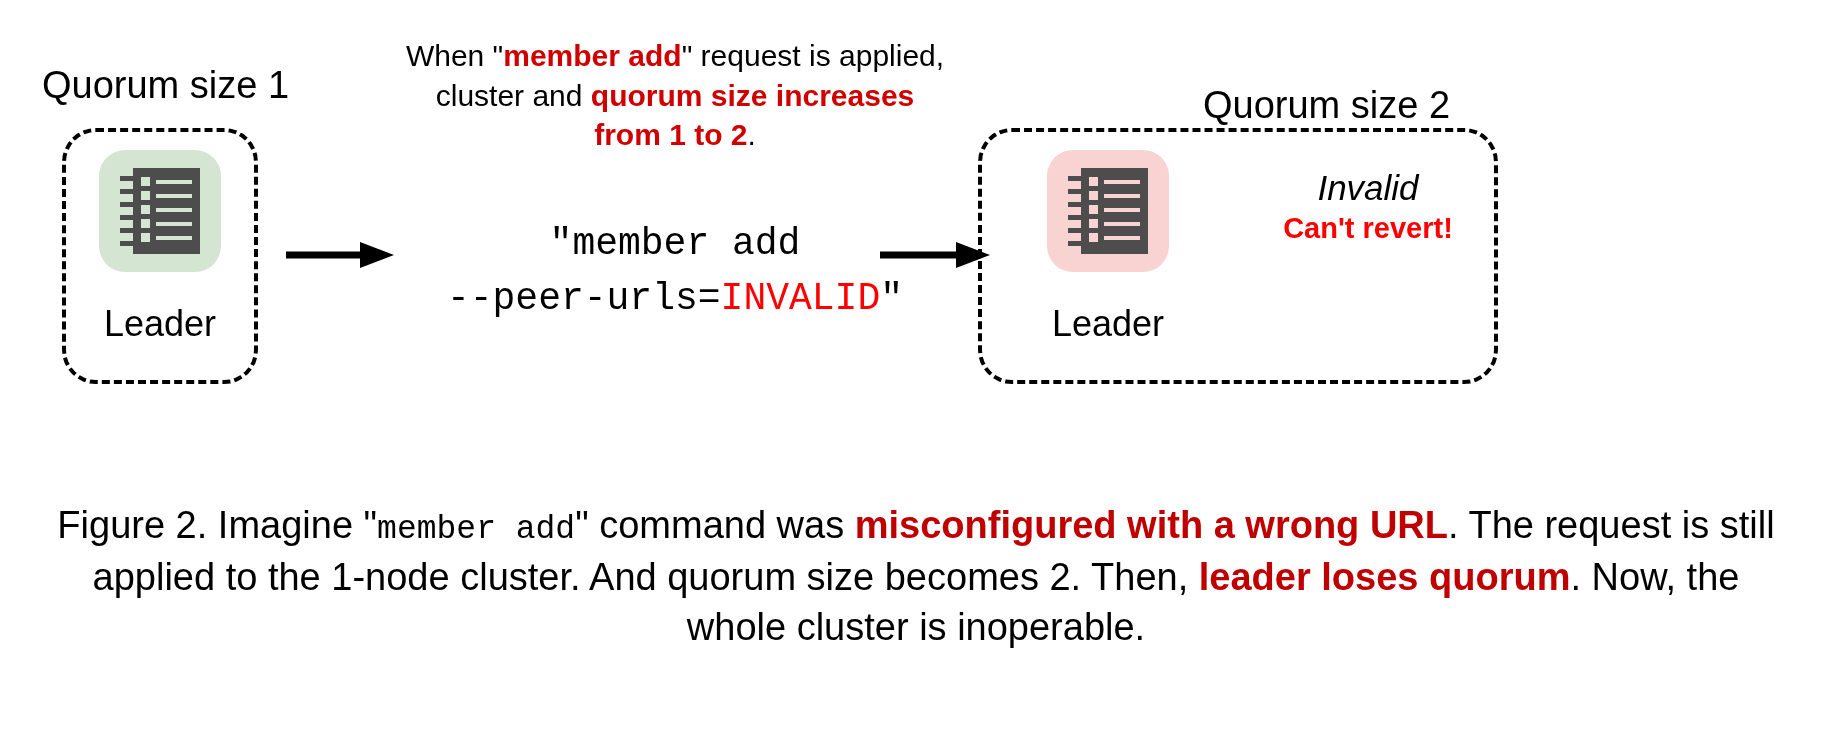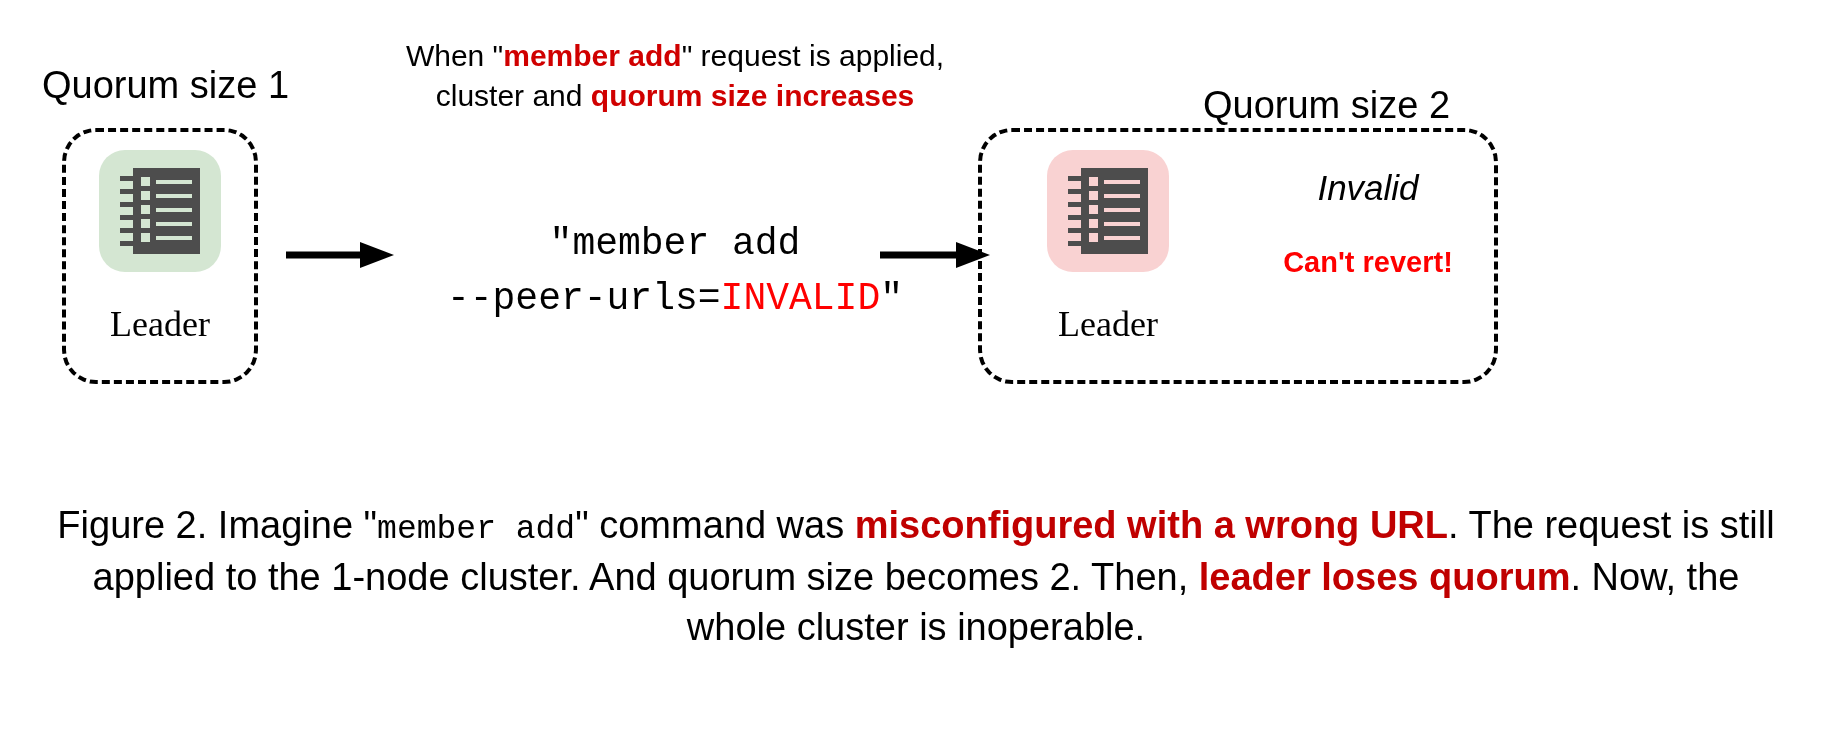--- a/index.html
+++ b/index.html
@@ -79,21 +79,21 @@
     position: absolute;
     left: 50%;
     top: 50%;
     transform: translate(-50%, -50%);
   }
 
   .node-caption {
     font-size: 36px;
     line-height: 1;
     margin-top: 34px;
-    font-family: Liberation Serif, serif;
+    font-family: Liberation Sans, sans-serif;
     color: #000;
   }
 
   
   #annotation-top {
     position: absolute;
     left: 385px;
     top: 36px;
     width: 580px;
     text-align: center;
@@ -135,21 +135,21 @@
     text-align: center;
   }
   #follower-status .st-line {
     font-style: italic;
     font-size: 35px;
     line-height: 1.25;
     font-family: "Liberation Sans", sans-serif;
     color: #000;
   }
   #cant-revert {
-    margin-top: 38px;
+    margin-top: 4px;
     font-size: 29px;
     font-weight: bold;
     color: #ff0000;
     font-family: "Liberation Sans", sans-serif;
     line-height: 1;
   }
 
   
   #figure-caption {
     position: absolute;
@@ -208,20 +208,21 @@
   </div>
 
   <svg class="arrow" id="arrow-1" viewBox="0 0 108 30" preserveAspectRatio="none">
     <line x1="0" y1="15" x2="80" y2="15" stroke="#000" stroke-width="7"></line>
     <polygon points="74,2 108,15 74,28" fill="#000"></polygon>
   </svg>
 
   <div id="annotation-top">
     <div><span>When "</span><span class="hl">member add</span><span>" request is applied,</span></div>
     <div><span>cluster and </span><span class="hl">quorum size increases</span></div>
+    <div><span class="hl">from 1 to 2</span><span>.</span></div>
   </div>
 
   <div id="command-block">
     <div>"member add</div>
     <div><span>--peer-urls=</span><span class="invalid">INVALID</span><span>"</span></div>
   </div>
 
   <svg class="arrow" id="arrow-2" viewBox="0 0 110 30" preserveAspectRatio="none">
     <line x1="0" y1="15" x2="82" y2="15" stroke="#000" stroke-width="7"></line>
     <polygon points="76,2 110,15 76,28" fill="#000"></polygon>

